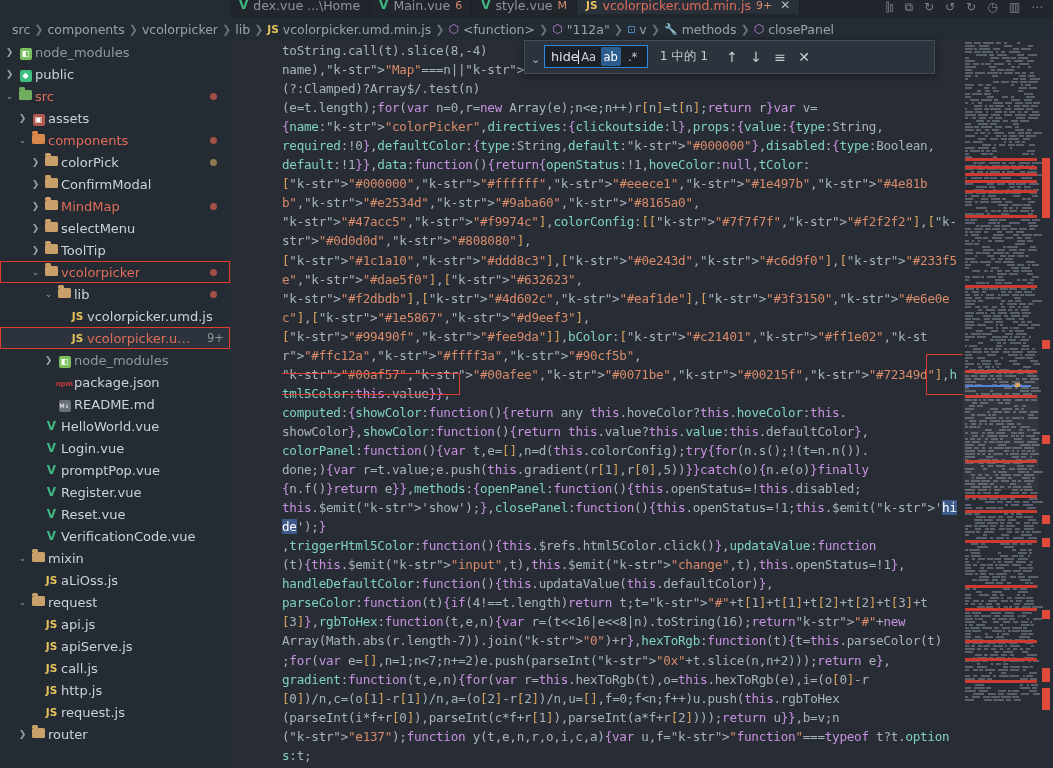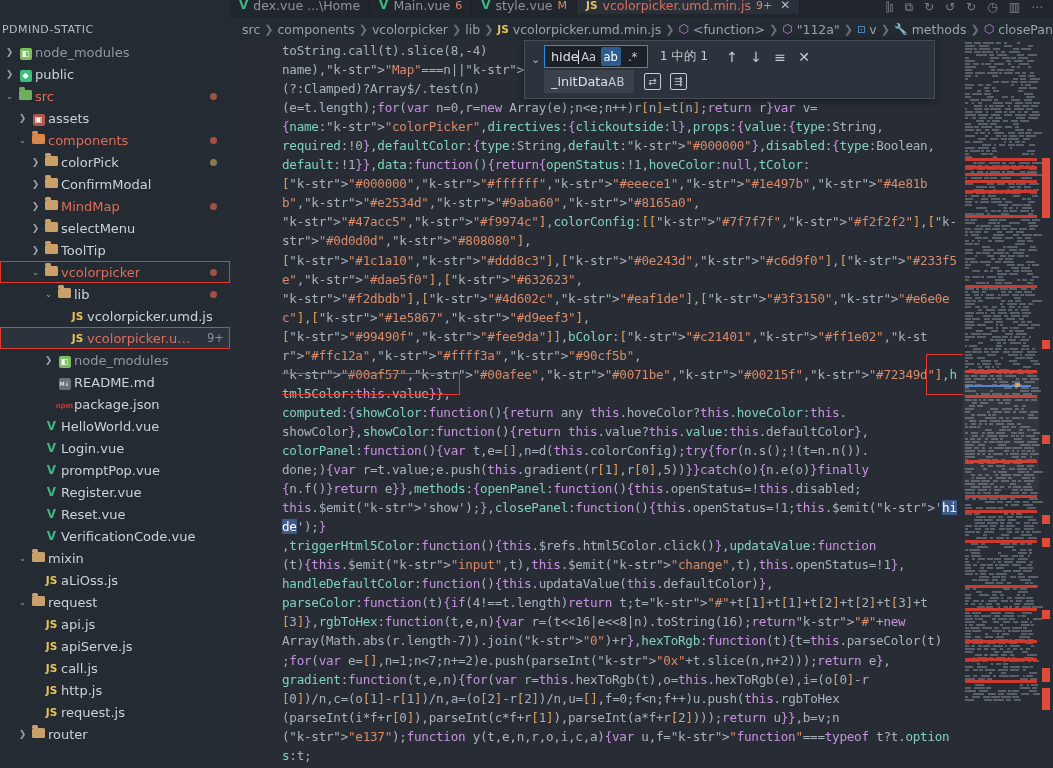--- a/index.html
+++ b/index.html
@@ -359,21 +359,20 @@
       <span>↻</span>
       <span>↺</span>
       <span>↻</span>
       <span>◷</span>
       <span>▥</span>
       <span>⋯</span>
     </div>
   </div>
 
   <div class="crumbrow">
-    <div class="explorer-title">PDMIND-STATIC</div>
     <div class="breadcrumbs">
       <span class="crumb">
           <span>src</span>
         </span>
       <span class="sep">❯</span>
       <span class="crumb">
           <span>components</span>
         </span>
       <span class="sep">❯</span>
       <span class="crumb">
@@ -512,28 +511,28 @@
         </div>
         <div class="trow">
           <div style="width:42px;flex:0 0 42px"></div>
           <span class="arrow">❯</span>
           <span class="fico"><span class="boxico" style="background:#7bbf5f">◧</span></span>
           <span class="lbl c-gray">node_modules</span>
         </div>
         <div class="trow">
           <div style="width:42px;flex:0 0 42px"></div>
           <span class="arrow"></span>
+          <span class="fico"><span style="color:#cb3837;font-weight:bold;font-size:7px">npm</span></span>
+          <span class="lbl c-white">package.json</span>
+        </div>
+        <div class="trow">
+          <div style="width:42px;flex:0 0 42px"></div>
+          <span class="arrow"></span>
           <span class="fico"><span class="boxico" style="background:#6a707a;font-size:6px">M↓</span></span>
           <span class="lbl c-white">README.md</span>
-        </div>
-        <div class="trow">
-          <div style="width:42px;flex:0 0 42px"></div>
-          <span class="arrow"></span>
-          <span class="fico"><span style="color:#cb3837;font-weight:bold;font-size:7px">npm</span></span>
-          <span class="lbl c-white">package.json</span>
         </div>
         <div class="trow">
           <div style="width:29px;flex:0 0 29px"></div>
           <span class="arrow"></span>
           <span class="fico"><span style="color:#41b883;font-weight:bold;font-size:12px">V</span></span>
           <span class="lbl c-white">HelloWorld.vue</span>
         </div>
         <div class="trow">
           <div style="width:29px;flex:0 0 29px"></div>
           <span class="arrow"></span>
@@ -679,30 +678,20 @@
                 <span class="fi on">ab</span>
                 <span class="fi">.*</span>
               </span>
             </div>
             <span class="fw-count">1 中的 1</span>
             <span class="fw-nav">
               <span class="nav">↑</span>
               <span class="nav">↓</span>
               <span class="nav">≡</span>
               <span class="nav">✕</span>
-            </span>
-          </div>
-          <div class="fw-row replacerow">
-            <div class="fw-input">
-              <span class="txt" title="替换">_initData</span>
-              <span class="fw-ab">AB</span>
-            </div>
-            <span class="fw-replace-icons">
-              <span class="ri">⇄</span>
-              <span class="ri">⇶</span>
             </span>
           </div>
         </div>
       </div>
 
       <div class="minimap">
         <div class="mm-canvas" id="mmcanvas">
             <div class="mm-line" style="left:2px;top:2px;width:6.504748584937653px"></div>
             <div class="mm-line" style="left:10.637070658447719px;top:2px;width:7.3595793272180385px"></div>
             <div class="mm-line" style="left:19.788770681148755px;top:2px;width:10.815388922027958px"></div>

